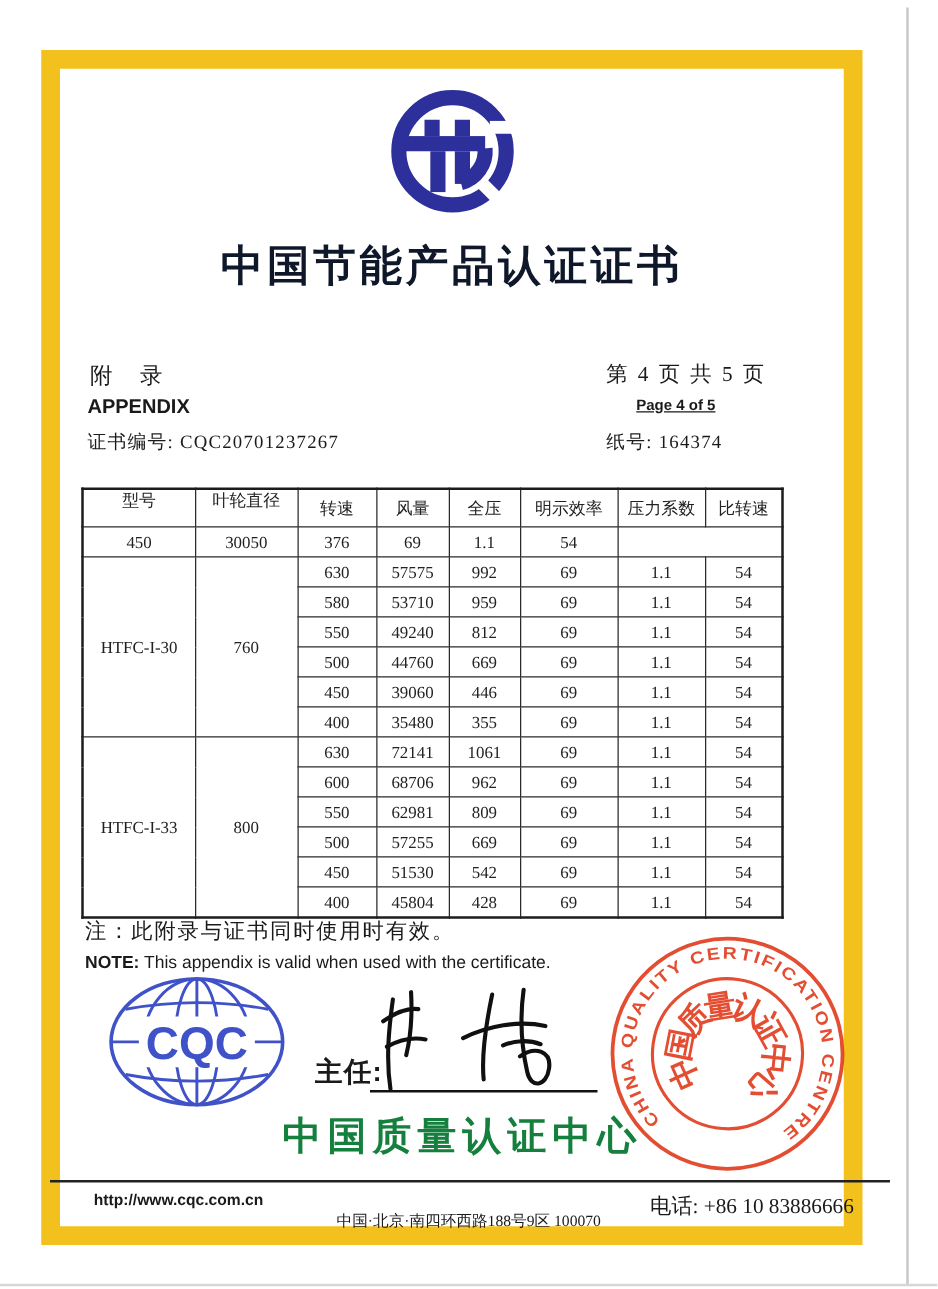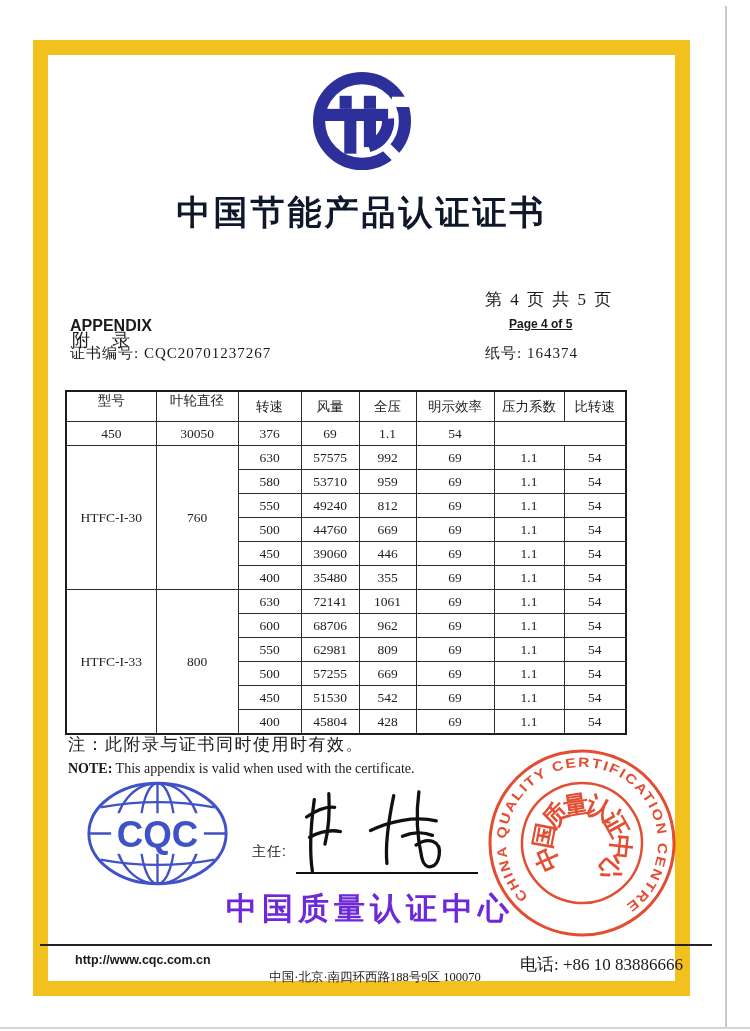--- a/index.html
+++ b/index.html
@@ -17,48 +17,48 @@
     left:33px;top:40px;width:657px;height:956px;box-sizing:border-box;
     border:15px solid #f2c11d;
   }
   
   #emblem{left:306px;top:64px;}
   #cert-title{
     left:0;top:190px;width:723px;text-align:center;
     font-size:34px;font-weight:bold;letter-spacing:3px;color:#0f172a;
   }
   
-  #appendix-cn{left:72px;top:288px;font-size:18px;letter-spacing:2px;margin-top:40px;}
+  #appendix-cn{left:72px;top:288px;font-size:18px;letter-spacing:2px;}
   #appendix-en{left:70px;top:317px;font-size:16px;font-weight:bold;}
   #cert-no-line{left:70px;top:344px;font-size:15px;letter-spacing:1px;}
   #page-cn{left:485px;top:288px;font-size:17px;letter-spacing:2px;}
   #page-en{left:509px;top:317px;font-size:12px;font-weight:bold;text-decoration:underline;}
   #paper-no-line{left:485px;top:344px;font-size:15px;letter-spacing:1px;}
   
   #spec-table-wrap{left:65px;top:390px;}
   table{border-collapse:collapse;border:2px solid #1c1c1c;table-layout:fixed;width:560px;}
   th,td{
     border:1px solid #2b2b2b;text-align:center;font-size:13.5px;
     padding:0;height:23px;font-weight:normal;color:#222;
     font-family:"Liberation Serif", serif;white-space:nowrap;overflow:hidden;
   }
   thead th{height:29px;}
   th.model-head{vertical-align:top;padding-top:0;}
   
   #note-cn{left:68px;top:733px;font-size:17px;letter-spacing:1.5px;}
-  #note-en{left:68px;top:761px;font-size:14px;font-family:Liberation Serif, serif;}
+  #note-en{left:68px;top:761px;font-size:14px;}
   #note-en b{font-weight:bold;}
   
   #cqc-globe{left:85px;top:780px;}
-  #director-label{left:252px;top:843px;font-size:14px;font-weight:normal;letter-spacing:1px;}
+  #director-label{left:252px;top:843px;font-size:22px;font-weight:bold;letter-spacing:1px;}
   #signature{left:296px;top:786px;}
   #signature-line{left:296px;top:872px;width:182px;height:2px;background:#111;}
   #org-name{
     left:0;top:888px;width:740px;text-align:center;
-    font-size:31px;font-weight:bold;letter-spacing:5px;color:#6d28d9;
+    font-size:31px;font-weight:bold;letter-spacing:5px;color:#15803d;
   }
   #seal{left:482px;top:743px;opacity:.9;z-index:5;mix-blend-mode:multiply;}
   
   #footer-rule{left:40px;top:944px;width:672px;height:2px;background:#222;}
   #footer-url{left:47px;top:953px;font-size:12.5px;font-weight:bold;padding-left:28px;}
   #footer-address{left:0;top:953px;width:750px;text-align:center;font-size:12.5px;margin-top:16px;}
   #footer-phone{left:520px;top:953px;width:190px;text-align:left;font-size:17px;}
 </style>
 </head>
 <body>

